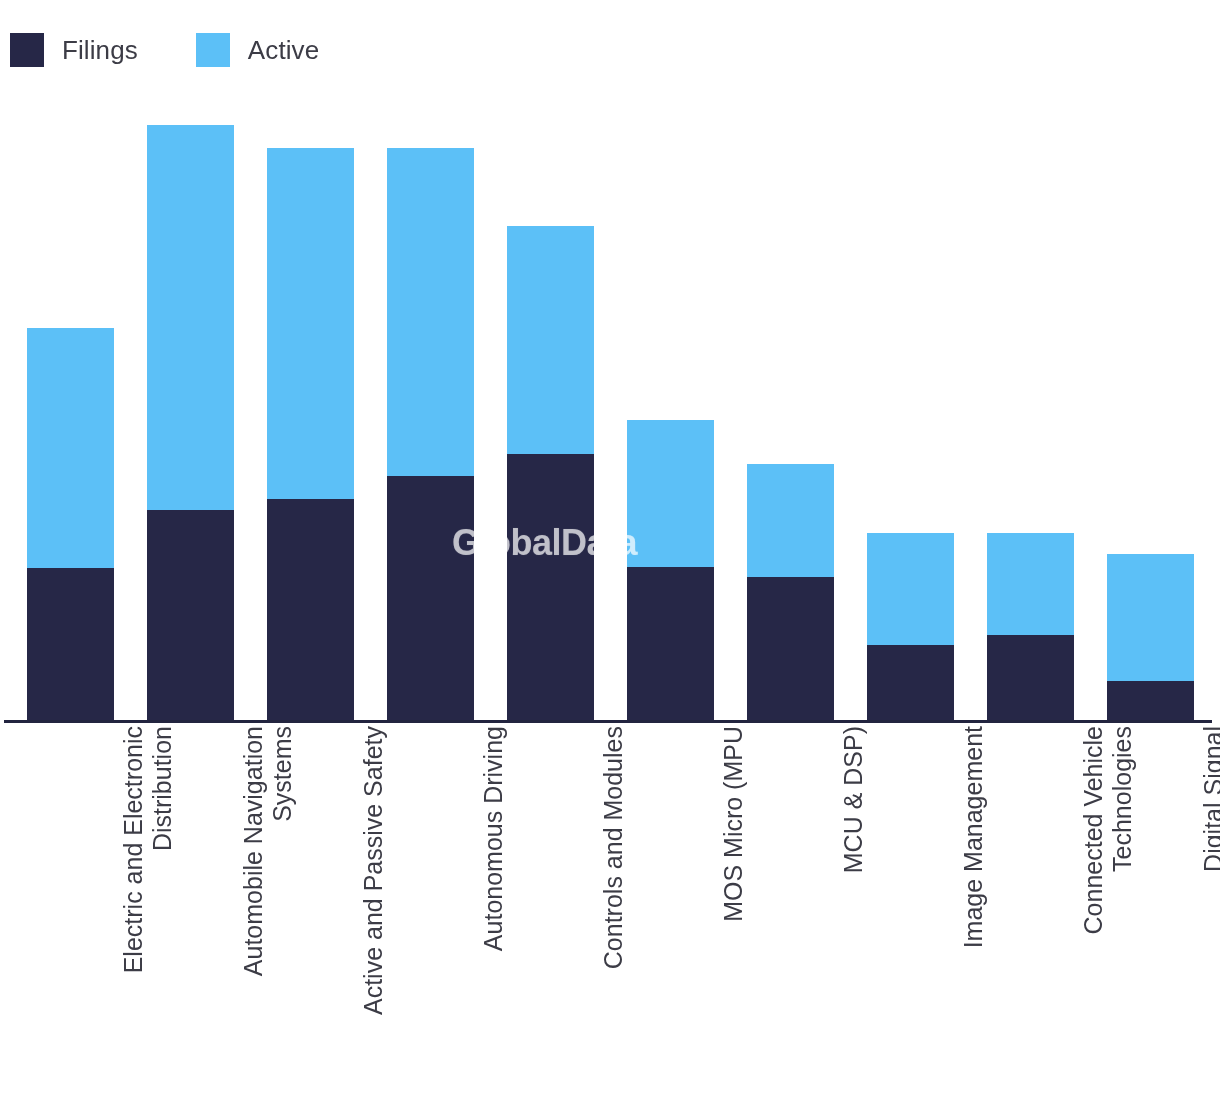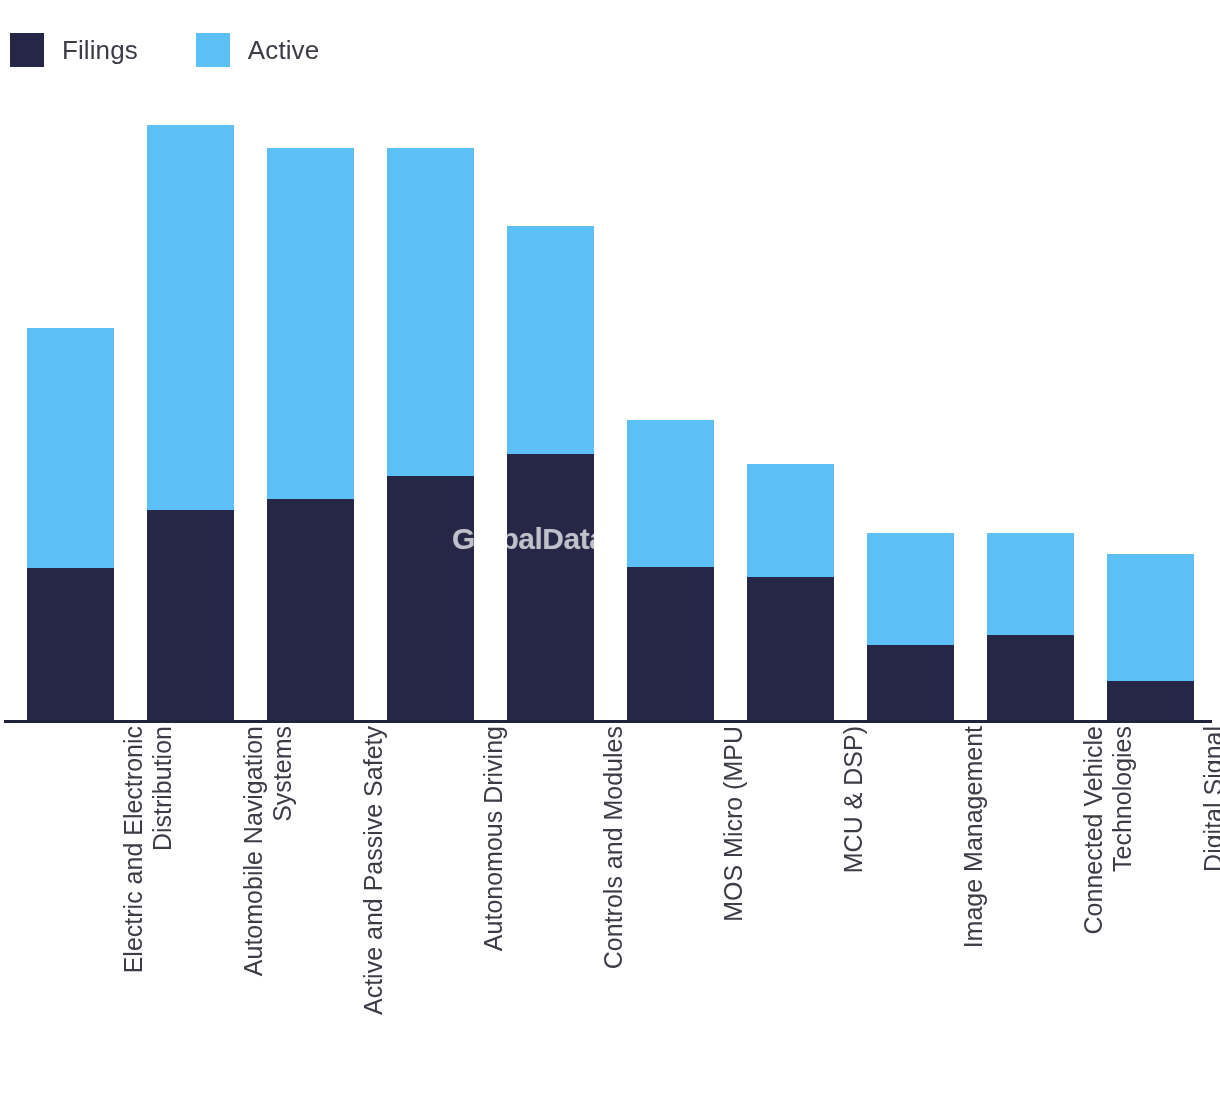--- a/index.html
+++ b/index.html
@@ -38,21 +38,21 @@
   .seg{width:100%;display:block;}
 
   .axis-line{
     position:absolute;left:4px;top:720px;
     width:1208px;height:3px;background:#22243f;
   }
 
   
   .watermark{
     position:absolute;left:452px;top:522px;
-    font-size:30px;font-weight:bold;
+    font-size:36px;font-weight:bold;
     color:rgba(255,255,255,0.62);
     letter-spacing:-0.5px;
     pointer-events:none;
     white-space:nowrap;
     text-shadow:0 0 1px rgba(255,255,255,0.25);
   }
 
   
   .cat-layer{
     position:absolute;left:0;top:726px;width:1220px;height:368px;

